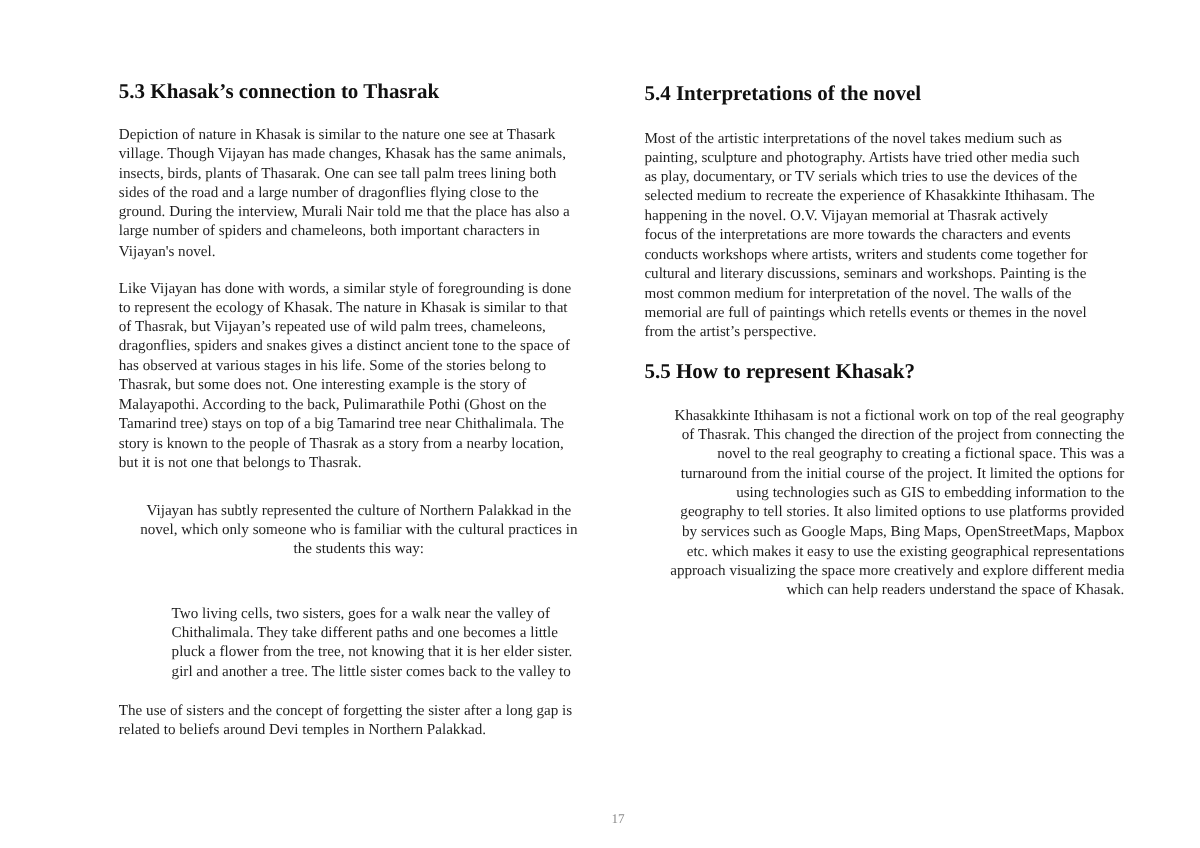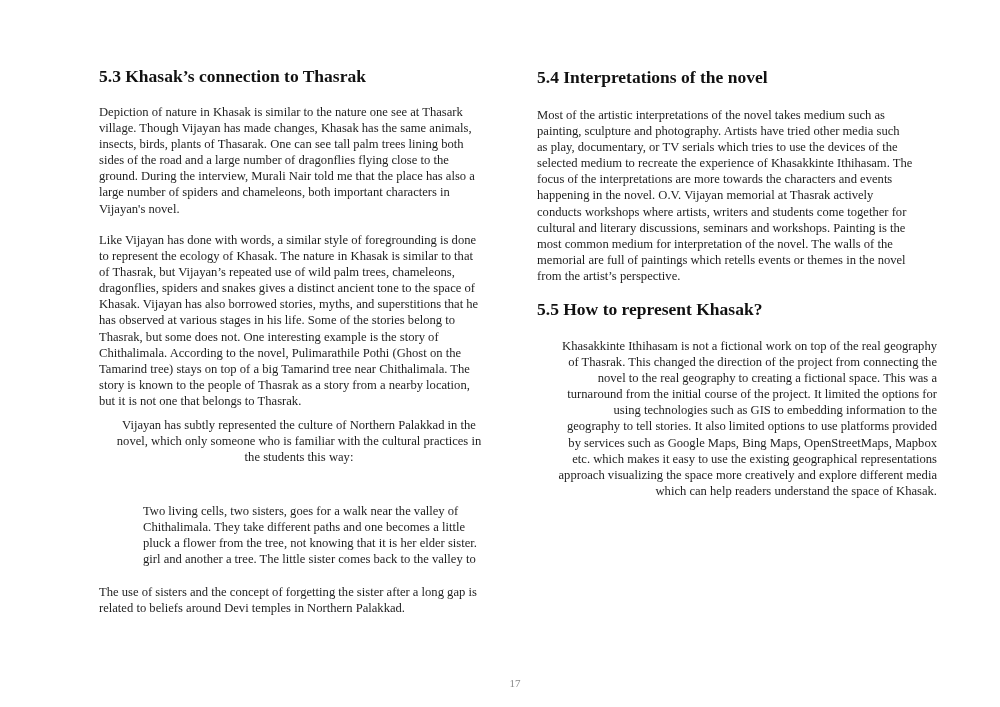--- a/index.html
+++ b/index.html
@@ -71,24 +71,23 @@
     <span class="line">ground. During the interview, Murali Nair told me that the place has also a</span>
     <span class="line">large number of spiders and chameleons, both important characters in</span>
     <span class="line">Vijayan's novel.</span>
   </p>
 
   <p style="top:232px;">
     <span class="line">Like Vijayan has done with words, a similar style of foregrounding is done</span>
     <span class="line">to represent the ecology of Khasak. The nature in Khasak is similar to that</span>
     <span class="line">of Thasrak, but Vijayan’s repeated use of wild palm trees,  chameleons,</span>
     <span class="line">dragonflies, spiders and snakes gives a distinct ancient tone to the space of</span>
-    <span class="line">Khasak. Vijayan has also borrowed stories, myths, and superstitions that he</span>
     <span class="line">has observed at various stages in his life. Some of the stories belong to</span>
     <span class="line">Thasrak, but some does not. One interesting example is the story of</span>
-    <span class="line">Chithalimala. According to the novel, Pulimarathile Pothi (Ghost on the</span>
+    <span class="line">Malayapothi. According to the back, Pulimarathile Pothi (Ghost on the</span>
     <span class="line">Tamarind tree) stays on top of a big Tamarind tree near Chithalimala. The</span>
     <span class="line">story is known to the people of Thasrak  as a story from a nearby location,</span>
     <span class="line">but it is not one that belongs to Thasrak.</span>
   </p>
 
   <p style="top:417px;text-align:center;">
     <span class="line">Vijayan has subtly represented the culture of Northern Palakkad in the</span>
     <span class="line">novel, which only someone who is familiar with the cultural practices in</span>
     <span class="line">the students this way:</span>
   </p>
@@ -107,22 +106,22 @@
 </div>
 
 <div class="column col-right">
   <h2 style="top:67px;">5.4 Interpretations of the novel</h2>
 
   <p style="top:107px;">
     <span class="line">Most of the artistic interpretations of the novel takes medium such as</span>
     <span class="line">painting, sculpture and photography.  Artists have tried other media such</span>
     <span class="line">as play, documentary, or TV serials which tries to use the devices of the</span>
     <span class="line">selected medium to recreate the experience of Khasakkinte Ithihasam. The</span>
+    <span class="line">happening in the novel. O.V. Vijayan memorial at Thasrak actively</span>
     <span class="line">focus of the interpretations are more towards the characters and events</span>
-    <span class="line">happening in the novel. O.V. Vijayan memorial at Thasrak actively</span>
     <span class="line">conducts  workshops where artists, writers and students come together for</span>
     <span class="line">cultural and literary discussions, seminars and workshops. Painting is the</span>
     <span class="line">most common medium for interpretation of the novel. The walls of the</span>
     <span class="line">memorial are full of paintings which retells events or themes in the novel</span>
     <span class="line">from the artist’s perspective.</span>
   </p>
 
   <h2 style="top:299px;">5.5 How to represent Khasak?</h2>
 
   <p style="top:338px;text-align:right;">

